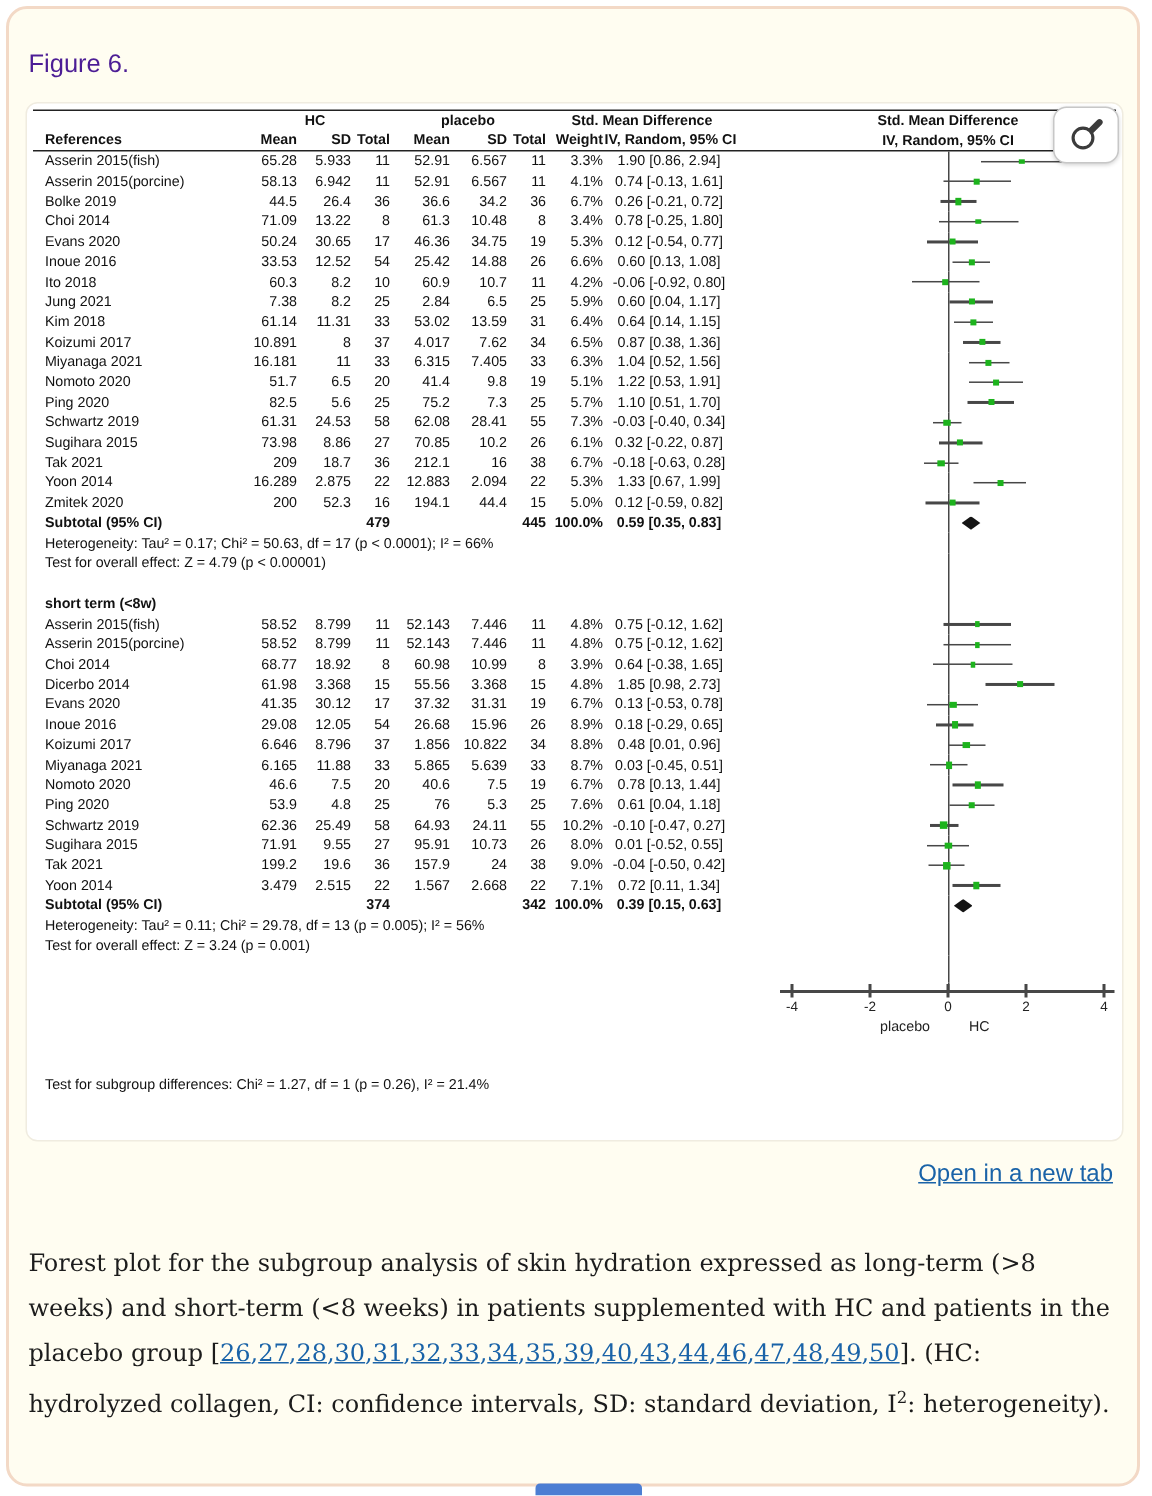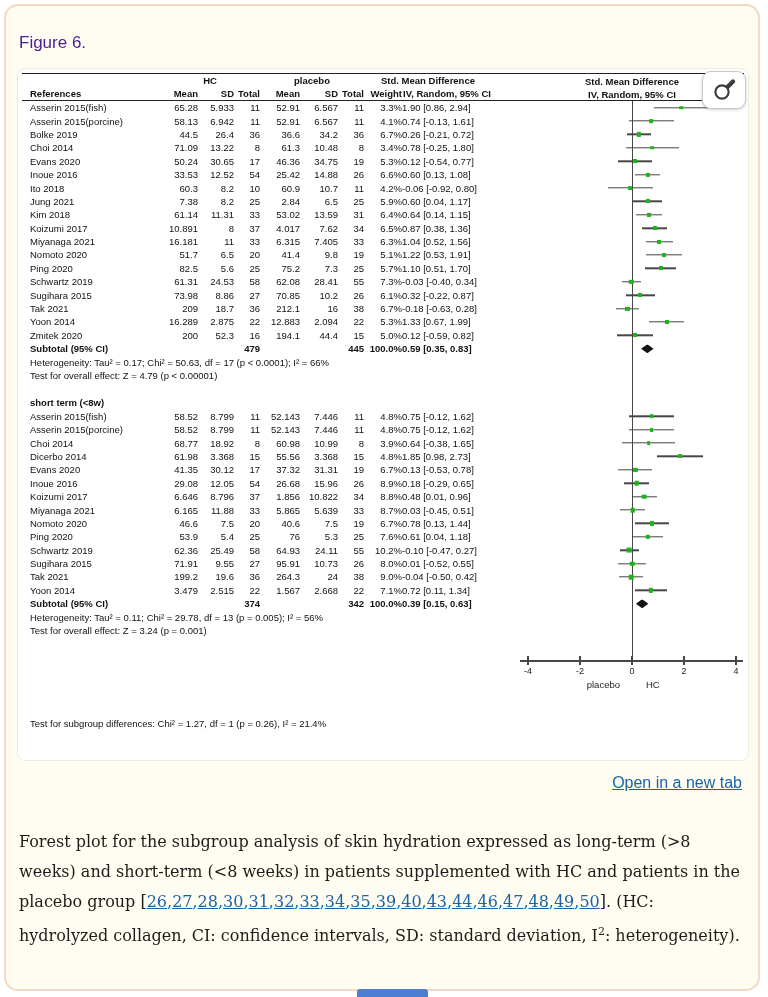--- a/index.html
+++ b/index.html
@@ -23,21 +23,21 @@
   .rule { border-top:1.6px solid #222; margin:0 -6px 0 -8px; }
 
   .prow {
     display:grid;
     grid-template-columns:130px 38px 36px 26px 40px 38px 26px 38px 90px 1fr;
     height:13.4px; align-items:center;
   }
   .hdr-row { height:13px; }
   .cell { white-space:nowrap; }
   .num { text-align:right; padding-left:3px; }
-  .ci-col { text-align:left; padding-right:2px; }
+  .ci-col { text-align:center; padding-right:2px; }
   .center { text-align:center; }
   .b { font-weight:bold; }
   .spanrow { grid-column:1/10; }
   .gap14 { height:14px; }
   .gap18 { height:18px; }
 
   .graph { position:relative; height:100%; }
   .zl { position:absolute; left:139.5px; top:0; width:1.4px; height:100%; background:#474747; }
   .cil { position:absolute; top:50%; height:1.4px; background:#474747; transform:translateY(-50%); z-index:2; }
   .sq { position:absolute; top:50%; transform:translate(-50%,-50%); background:var(--green,#1db31d); z-index:3; }
@@ -580,21 +580,21 @@
           <div class="cell ci-col">0.78 [0.13, 1.44]</div>
           <div class="cell graph">
             <div class="zl"></div>
             <div class="cil" style="left: 143.38px; width: 34.06px;"></div>
             <div class="sq" style="height: 4.206px; width: 4.206px; left: 160.28px;"></div>
           </div>
         </div>
         <div class="prow">
           <div class="cell">Ping 2020</div>
           <div class="cell num">53.9</div>
-          <div class="cell num">5.4</div>
+          <div class="cell num">4.8</div>
           <div class="cell num">25</div>
           <div class="cell num">76</div>
           <div class="cell num">5.3</div>
           <div class="cell num">25</div>
           <div class="cell num">7.6%</div>
           <div class="cell ci-col">0.61 [0.04, 1.18]</div>
           <div class="cell graph">
             <div class="zl"></div>
             <div class="cil" style="left: 141.04px; width: 29.64px;"></div>
             <div class="sq" style="height: 4.368px; width: 4.368px; left: 155.86px;"></div>
@@ -630,21 +630,21 @@
             <div class="zl"></div>
             <div class="cil" style="left: 126.48px; width: 27.82px;"></div>
             <div class="sq" style="height: 4.44px; width: 4.44px; left: 140.26px;"></div>
           </div>
         </div>
         <div class="prow">
           <div class="cell">Tak 2021</div>
           <div class="cell num">199.2</div>
           <div class="cell num">19.6</div>
           <div class="cell num">36</div>
-          <div class="cell num">264.3</div>
+          <div class="cell num">157.9</div>
           <div class="cell num">24</div>
           <div class="cell num">38</div>
           <div class="cell num">9.0%</div>
           <div class="cell ci-col">-0.04 [-0.50, 0.42]</div>
           <div class="cell graph">
             <div class="zl"></div>
             <div class="cil" style="left: 127px; width: 23.92px;"></div>
             <div class="sq" style="height: 4.62px; width: 4.62px; left: 138.96px;"></div>
           </div>
         </div>

